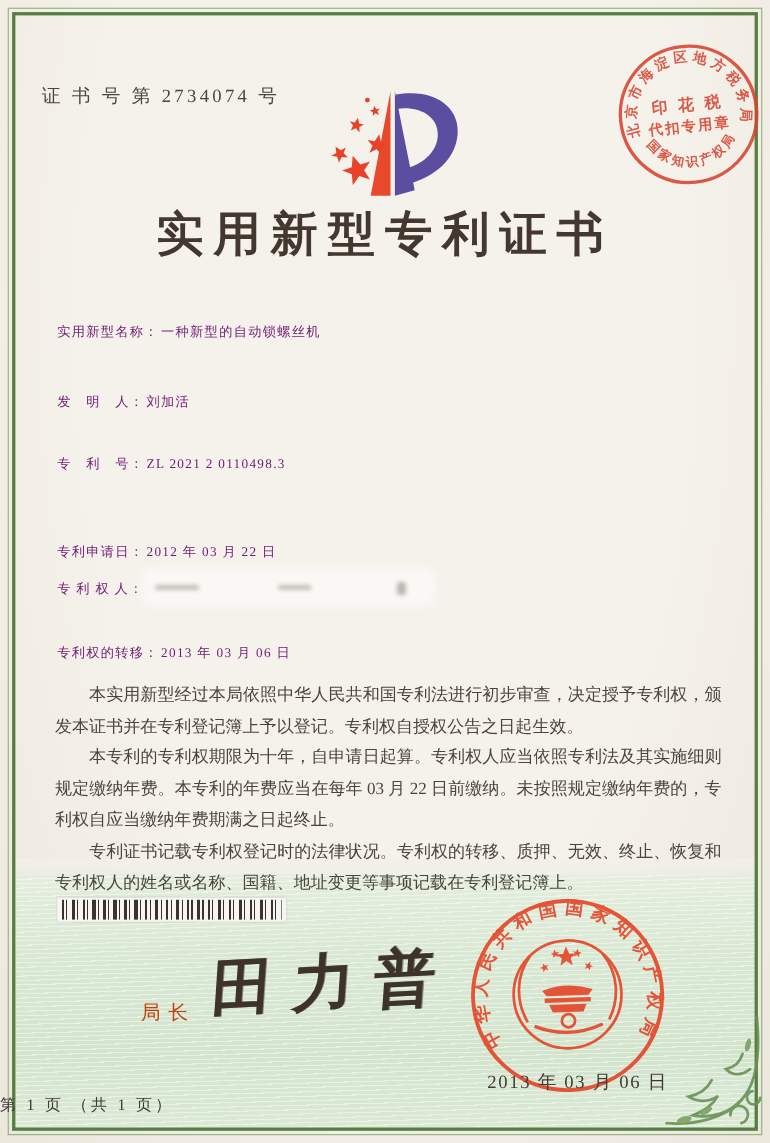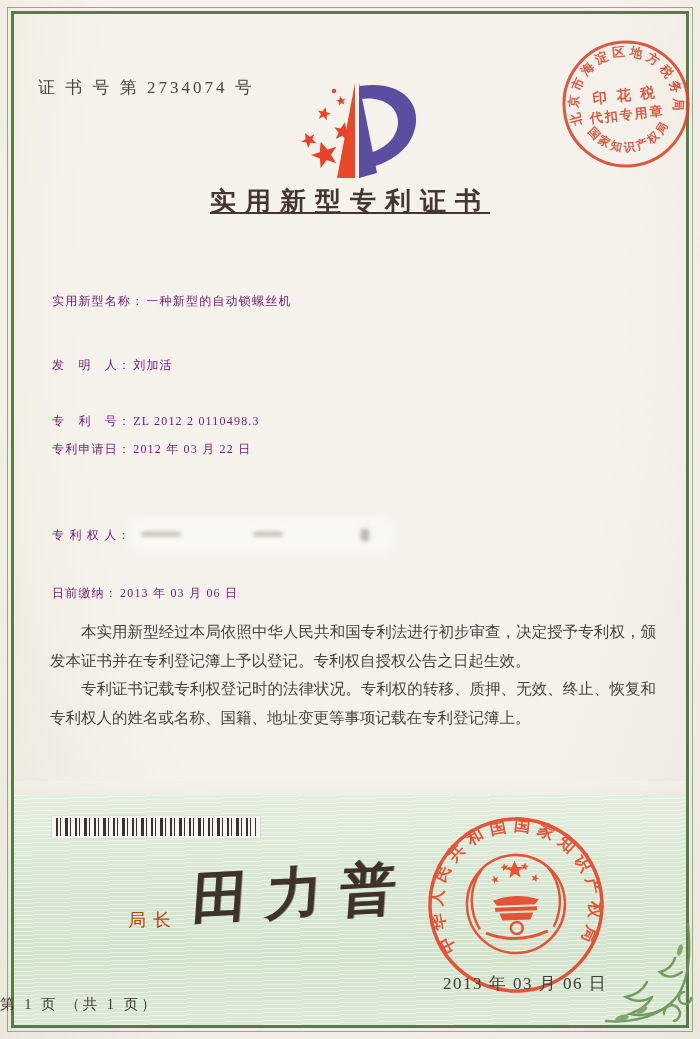--- a/index.html
+++ b/index.html
@@ -12,22 +12,22 @@
   .frame-outer{position:absolute;inset:7px;border:1px solid #8fae7c;z-index:6;pointer-events:none;}
   .frame-inner{position:absolute;inset:11px;border:3px solid #557f40;z-index:6;pointer-events:none;}
   
   .green-band{position:absolute;left:12px;right:12px;top:795px;height:233px;z-index:1;
        background:
         repeating-linear-gradient(178.5deg, rgba(255,255,255,.45) 0 1px, rgba(255,255,255,0) 1px 4px),
         linear-gradient(180deg,#e4eede 0%,#d9e8d3 30%,#d3e4cd 70%,#dbe9d5 100%);}
   .green-band::before{content:"";position:absolute;left:0;right:0;top:-14px;height:14px;
        background:linear-gradient(180deg, rgba(243,240,233,1) 0%, rgba(223,234,216,.2) 100%);}
   .cert-no{position:absolute;left:38px;top:76px;font-size:17px;letter-spacing:3px;color:#4a4540;z-index:10;text-align:right;}
-  .title{position:absolute;left:0;right:0;top:184px;text-align:center;font-size:26px;font-weight:700;
-       letter-spacing:9px;color:#43372f;z-index:10;text-decoration:underline;}
+  .title{position:absolute;left:0;right:0;top:184px;text-align:center;font-size:43px;font-weight:700;
+       letter-spacing:9px;color:#43372f;z-index:10;}
   .field{position:absolute;left:52px;font-size:12px;letter-spacing:1.2px;color:#701a75;z-index:10;white-space:nowrap;}
   .field .lab{margin-right:2px;}
   .redaction{display:inline-block;vertical-align:middle;width:258px;height:26px;margin-top:-4px;
        background:rgba(249,248,245,.96);border-radius:5px;
        box-shadow:0 0 7px 5px rgba(249,248,245,.95);position:relative;}
   .redaction i{position:absolute;top:11px;height:4px;border-radius:2px;background:#b9b4ac;filter:blur(2px);}
   .redaction i.m1{left:8px;width:40px;}
   .redaction i.m2{left:120px;width:30px;}
   .redaction i.m3{left:228px;width:18px;top:8px;height:12px;width:8px;}
   .paras{position:absolute;left:50px;width:606px;top:618px;z-index:10;}
@@ -92,34 +92,35 @@
 
 <div class="title">实用新型专利证书</div>
 
 <div class="field" style="top:293px">
   <span class="lab">实用新型名称：</span><span>一种新型的自动锁螺丝机</span>
 </div>
 <div class="field" style="top:357px">
   <span class="lab">发　明　人：</span><span>刘加活</span>
 </div>
 <div class="field" style="top:413px">
-  <span class="lab">专　利　号：</span><span>ZL 2012 2 0110498.3</span>
+  <span class="lab">专　利　号：</span><span>ZL 2021 2 0110498.3</span>
 </div>
-<div class="field" style="top:441px">
+<div class="field" style="top:493px">
   <span class="lab">专利申请日：</span><span>2012 年 03 月 22 日</span>
 </div>
 <div class="field" style="top:525px">
   <span class="lab">专 利 权 人：</span><span></span><span class="redaction"><i class="m1"></i><i class="m2"></i><i class="m3"></i></span>
 </div>
 <div class="field" style="top:585px">
-  <span class="lab">日前缴纳：</span><span>2013 年 03 月 06 日</span>
+  <span class="lab">专利权的转移：</span><span>2013 年 03 月 06 日</span>
 </div>
 
 <div class="paras">
   <p>本实用新型经过本局依照中华人民共和国专利法进行初步审查，决定授予专利权，颁发本证书并在专利登记簿上予以登记。专利权自授权公告之日起生效。</p>
+  <p>本专利的专利权期限为十年，自申请日起算。专利权人应当依照专利法及其实施细则规定缴纳年费。本专利的年费应当在每年 03 月 22 日前缴纳。未按照规定缴纳年费的，专利权自应当缴纳年费期满之日起终止。</p>
   <p>专利证书记载专利权登记时的法律状况。专利权的转移、质押、无效、终止、恢复和专利权人的姓名或名称、国籍、地址变更等事项记载在专利登记簿上。</p>
 </div>
 
 <div class="barcode">
     <div class="bars"></div>
   </div>
 
 <div class="director">局长</div>
 <div class="signature">田力普</div>
 

